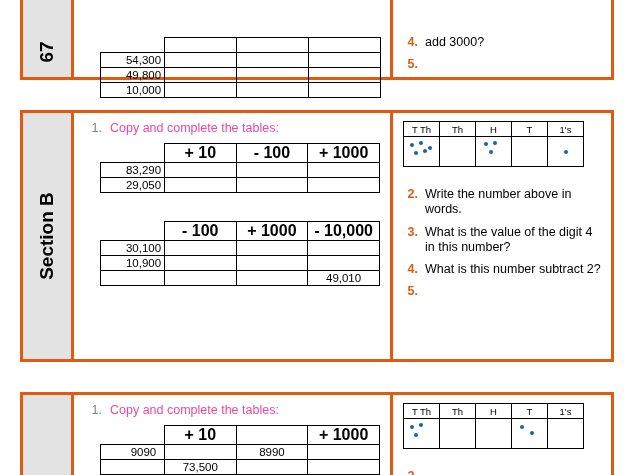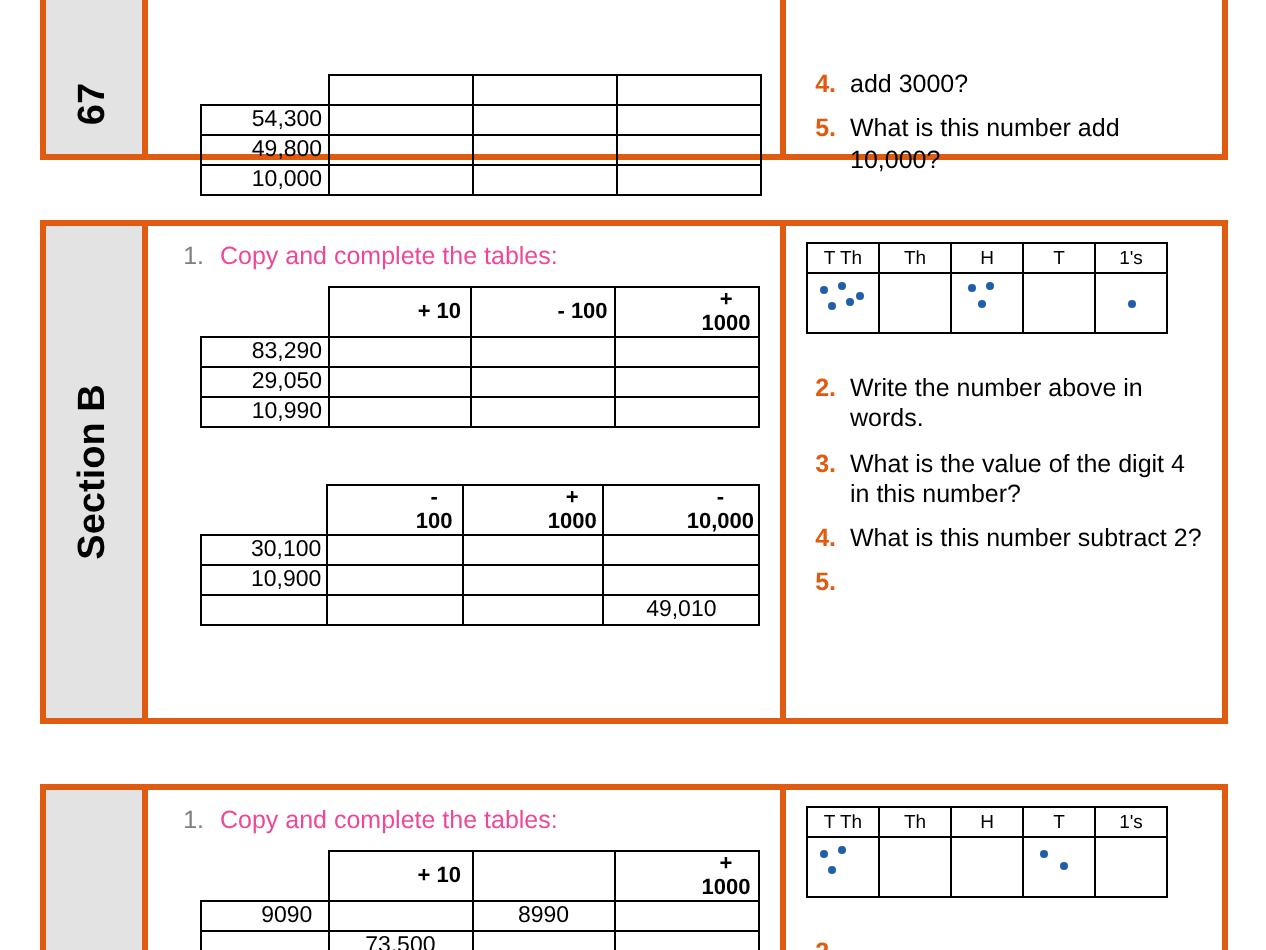--- a/index.html
+++ b/index.html
@@ -96,22 +96,21 @@
     color: #000000;
     box-sizing: border-box;
     font-family: "Liberation Sans", sans-serif;
   }
   table.grid td.rowhead {
     text-align: center;
     padding-left: 24px;
   }
   table.grid tr.headrow td {
     font-weight: bold;
-    font-size: 11px;
-    padding-left: 41px;
+    font-size: 16px;
   }
   table.grid td.blank-corner {
     border: none;
   }
   .col-lbl { width: 64px; }
   .col-dat { width: 72px; }
   
   .rq {
     display: flex;
     align-items: flex-start;
@@ -209,21 +208,20 @@
       </div>
     </div>
     <div class="panel-right">
       <div style="position:absolute; left:10px; top:70px; right:8px;">
         <div class="rq">
           <div class="rq-num">4.</div>
           <div class="rq-text">add 3000?</div>
         </div>
         <div class="rq">
           <div class="rq-num">5.</div>
-          <div class="rq-text">What is this number add 10,000?</div>
         </div>
       </div>
     </div>
   </div>
 
   <div class="section-panel" id="panel-b">
     <div class="section-label">
       <div class="section-label-text">Section B</div>
     </div>
     <div class="panel-left">
@@ -241,26 +239,20 @@
           <td class="col-dat">+ 1000</td>
         </tr>
         <tr>
           <td class="rowhead">83,290</td>
           <td></td>
           <td></td>
           <td></td>
         </tr>
         <tr>
           <td class="rowhead">29,050</td>
-          <td></td>
-          <td></td>
-          <td></td>
-        </tr>
-        <tr>
-          <td class="rowhead">10,990</td>
           <td></td>
           <td></td>
           <td></td>
         </tr>
       </tbody>
         </table>
 
       <div style="height:28px;"></div>
 
       <table class="grid">

